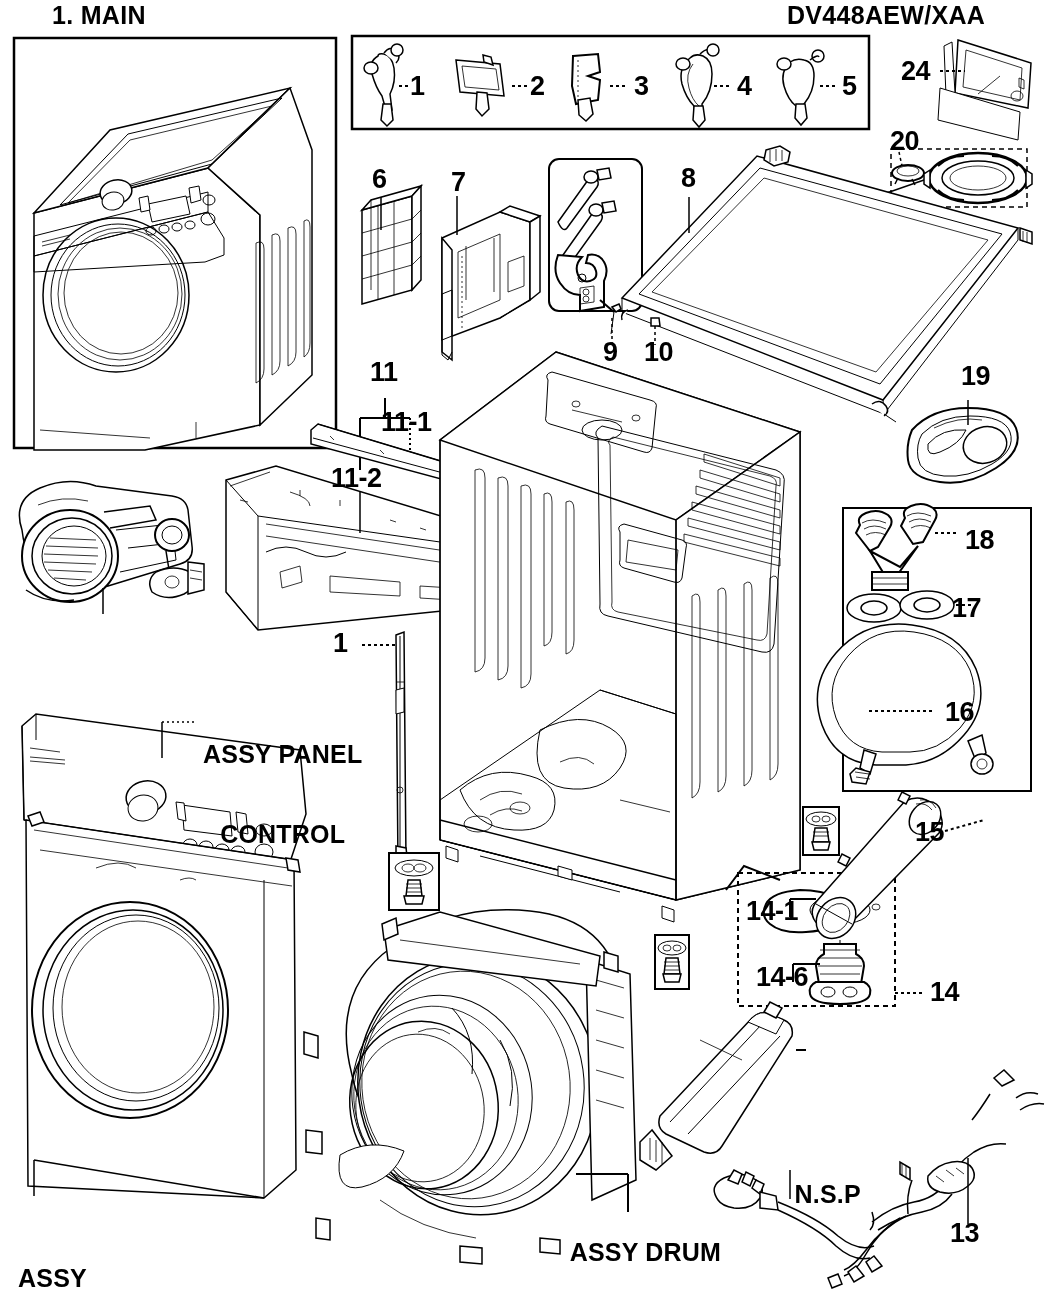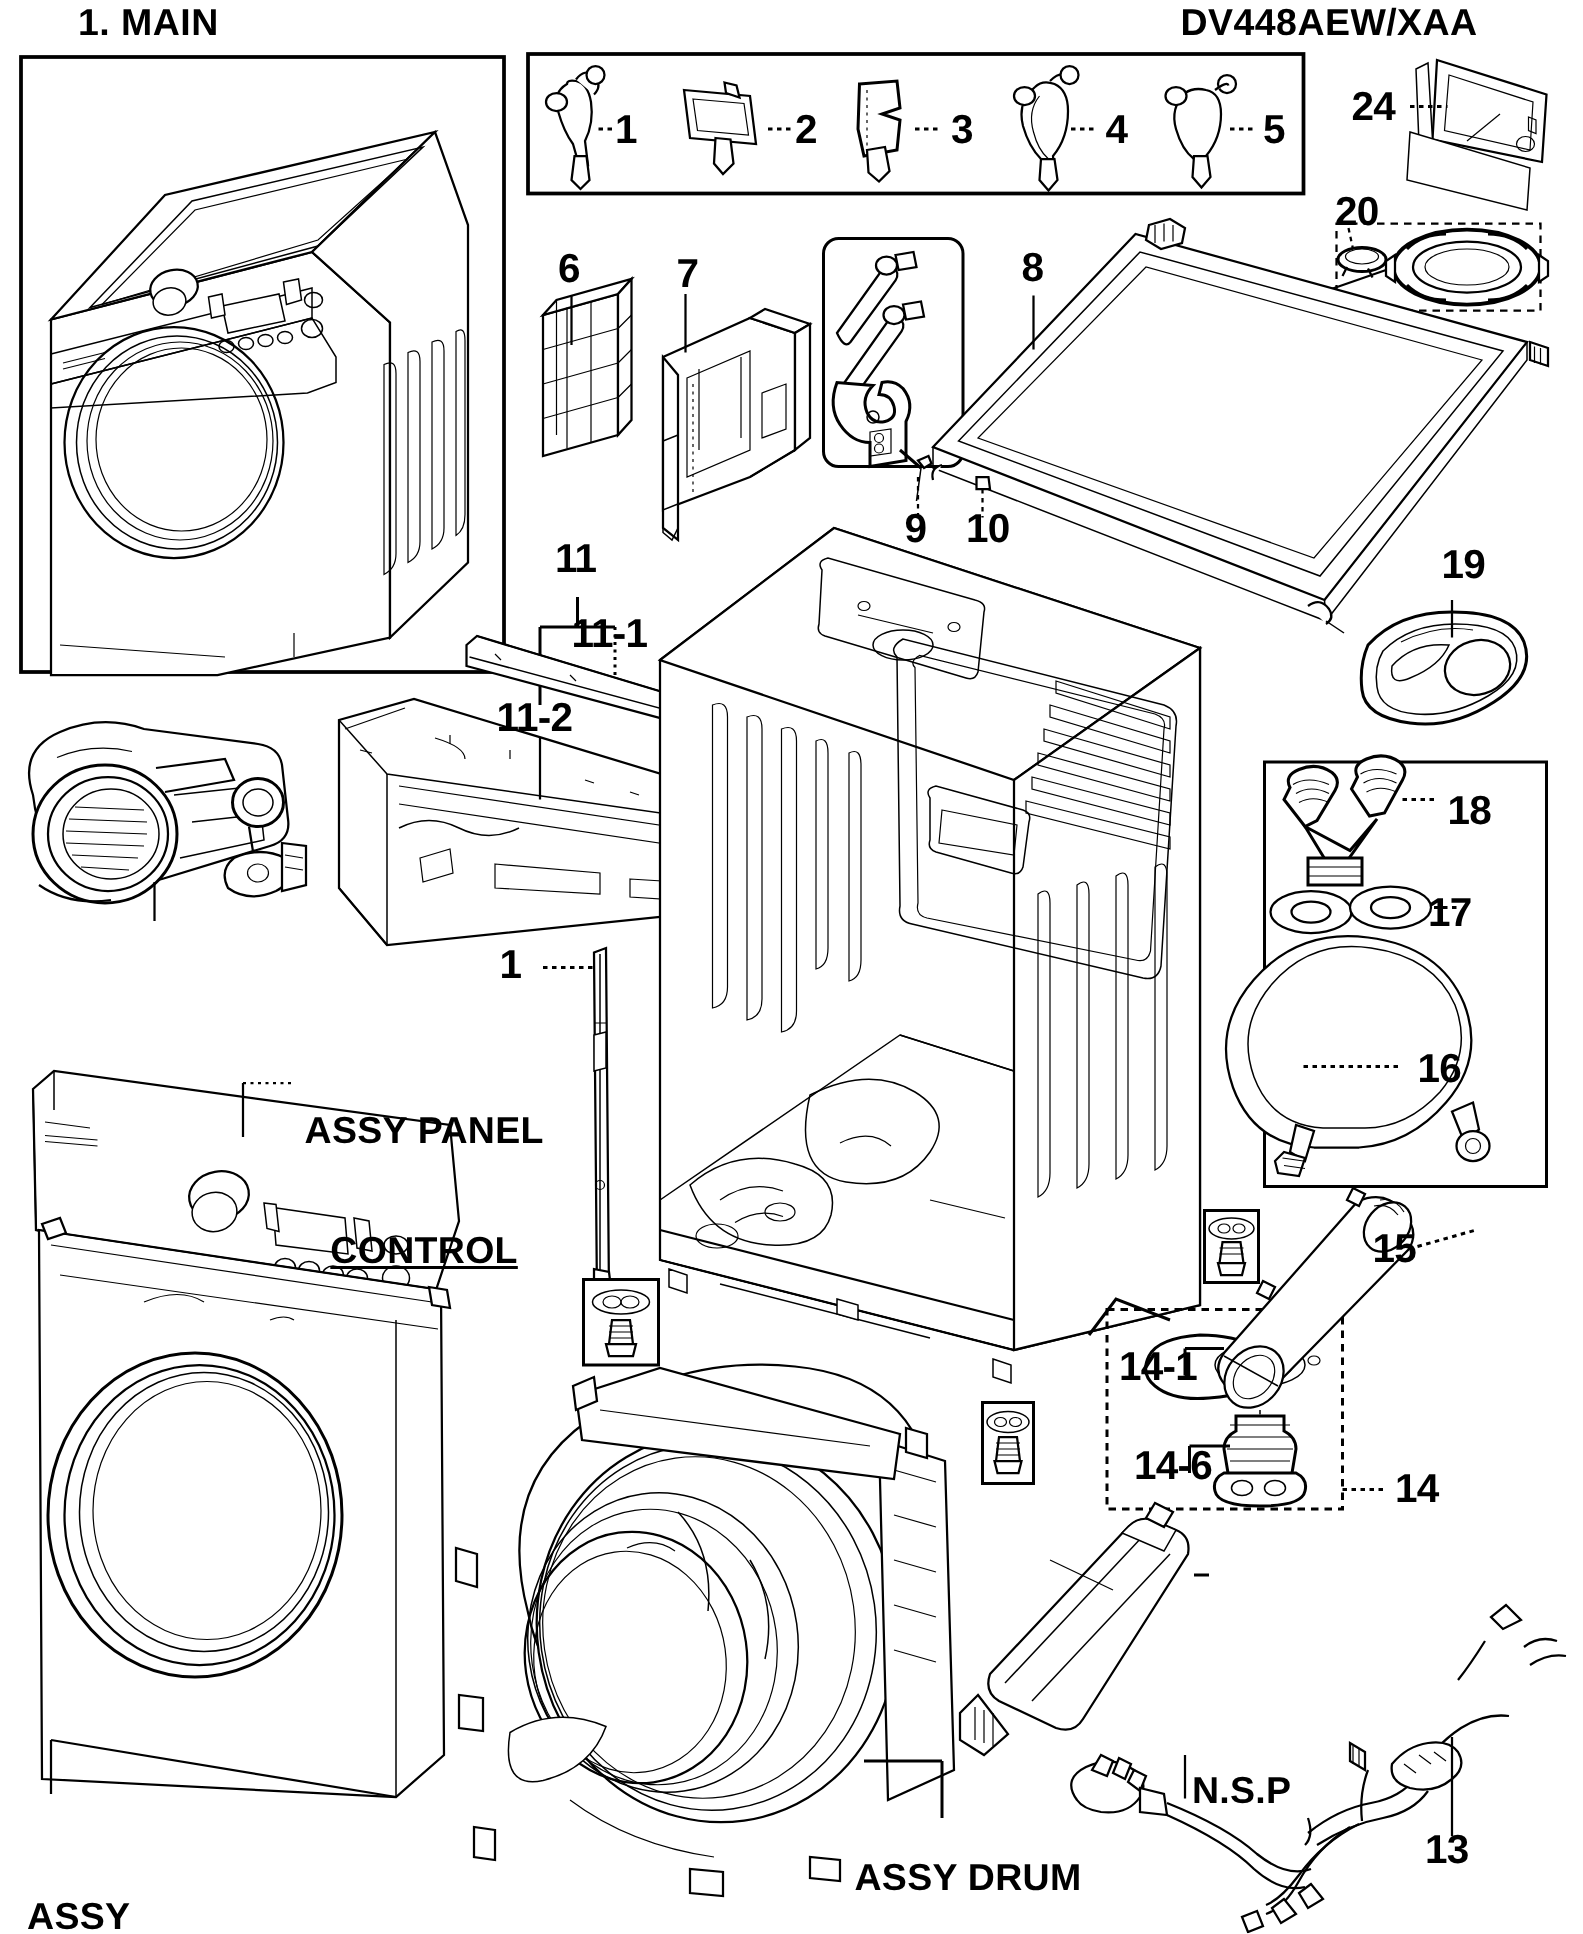--- a/index.html
+++ b/index.html
@@ -599,21 +599,21 @@
   <div class="lbl num" style="left:945px;top:698px;">16</div>
   <div class="lbl num" style="left:952px;top:594px;text-align:right;">17</div>
   <div class="lbl num" style="left:965px;top:526px;">18</div>
   <div class="lbl num" style="left:961px;top:362px;">19</div>
   <div class="lbl num" style="left:890px;top:127px;">20</div>
   <div class="lbl num" style="left:901px;top:57px;">24</div>
 
 
   <div class="lbl asy" style="left:203px;top:688px;text-align:center;">
     <div>ASSY PANEL</div>
-    <div style="text-align:center;text-decoration:underline;">CONTROL</div>
+    <div style="text-align:center;">CONTROL</div>
   </div>
 
   <div class="lbl asy" style="left:18px;top:1212px;">
     <div>ASSY</div>
     
   </div>
 
   <div class="lbl asy" style="left:542px;top:1212px;">
     <span>ASSY DRUM</span>
   </div>

